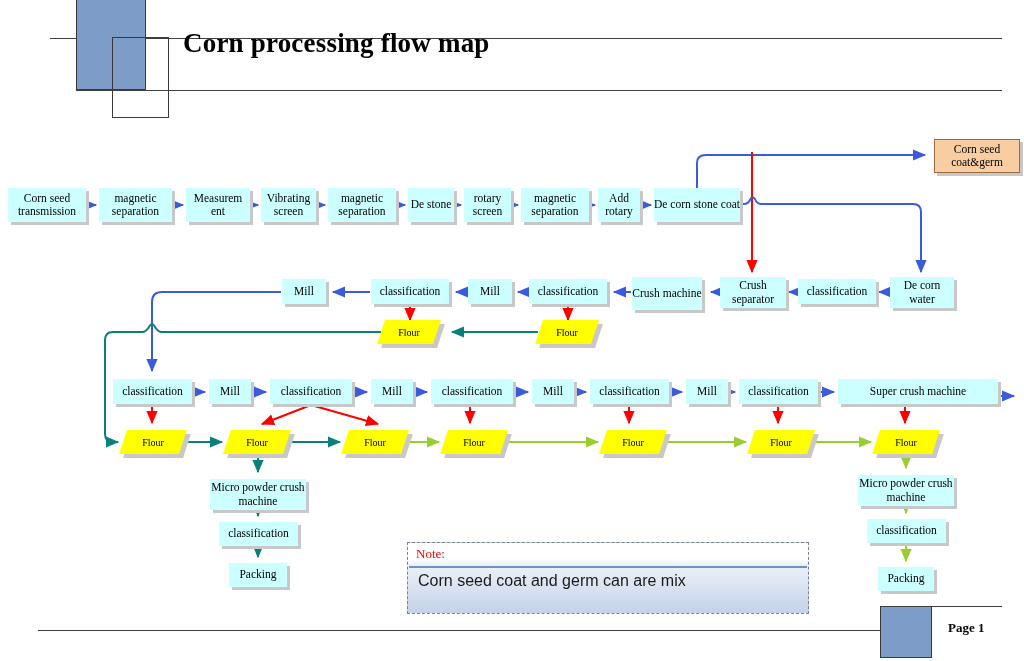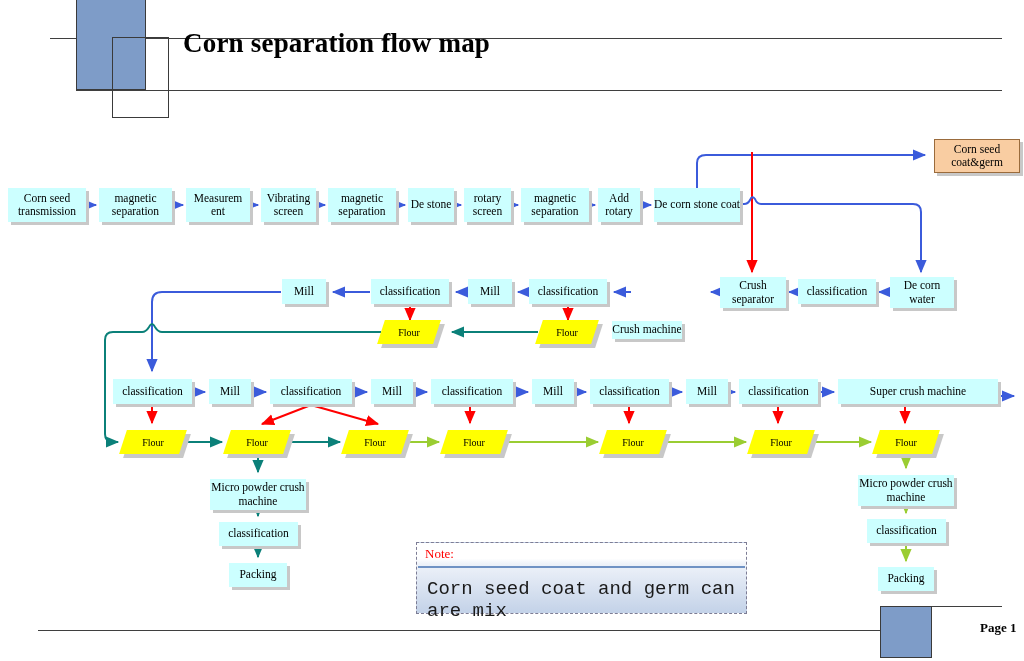--- a/index.html
+++ b/index.html
@@ -129,56 +129,54 @@
     left: 1px;
     right: 1px;
     top: 23px;
     height: 2px;
     background: #6f92c4;
   }
   .note-body {
     position: absolute;
     left: 10px;
     top: 29px;
-    font-family: Liberation Mono, monospace;
-    font-size: 19px;
+    font-family: Liberation Sans, sans-serif;
+    font-size: 16px;
     color: #1a1a1a;
-    margin-top: 6px;
   }
   
   .foot-line {
     position: absolute;
     background: #3f3f3f;
     height: 1px;
   }
   .foot-sq {
     position: absolute;
     background: #7e9cc8;
     border: 1px solid #3a3a3a;
     box-sizing: border-box;
   }
   .page-num {
     position: absolute;
     font-family: "Liberation Serif", serif;
     font-weight: bold;
     font-size: 13px;
     color: #000000;
-    margin-left: 32px;
   }
 </style>
 </head>
 <body>
 
 <div id="page">
 
   <div class="hdr-line" style="left:50px; top:38px; width:952px;"></div>
   <div class="hdr-line" style="left:76px; top:90px; width:926px;"></div>
   <div class="hdr-sq-fill" style="left:76px; top:-2px; width:70px; height:92px;"></div>
   <div class="hdr-sq-out" style="left:112px; top:37px; width:57px; height:81px;"></div>
-  <div class="title" style="left:183px; top:28px;">Corn separation flow map</div>
+  <div class="title" style="left:183px; top:28px;">Corn processing flow map</div>
 
   <svg id="wires" viewBox="0 0 1024 661" xmlns="http://www.w3.org/2000/svg">
     <defs>
       <marker id="ab" markerWidth="7" markerHeight="7" refX="6" refY="3.2" orient="auto">
         <path d="M0,0.4 L6.6,3.2 L0,6 z" fill="#3b5bdb"></path>
       </marker>
       <marker id="ar" markerWidth="7" markerHeight="7" refX="6" refY="3.2" orient="auto">
         <path d="M0,0.4 L6.6,3.2 L0,6 z" fill="#ff0000"></path>
       </marker>
       <marker id="at" markerWidth="7" markerHeight="7" refX="6" refY="3.2" orient="auto">
@@ -294,21 +292,21 @@
   <div class="node" style="left:464px; top:188px; width:47px; height:34px;">rotary screen</div>
   <div class="node" style="left:521px; top:188px; width:68px; height:34px;">magnetic separation</div>
   <div class="node" style="left:598px; top:188px; width:42px; height:34px;">Add rotary</div>
   <div class="node" style="left:654px; top:188px; width:86px; height:34px;">De corn stone coat</div>
   <div class="node orange" style="left:934px; top:139px; width:86px; height:34px;">Corn seed coat&amp;germ</div>
 
   <div class="node" style="left:282px; top:279px; width:44px; height:25px;">Mill</div>
   <div class="node" style="left:371px; top:279px; width:78px; height:25px;">classification</div>
   <div class="node" style="left:468px; top:279px; width:44px; height:25px;">Mill</div>
   <div class="node" style="left:529px; top:279px; width:78px; height:25px;">classification</div>
-  <div class="node" style="left:612px; top:277px; width:70px; height:18px;margin-top:44px;">Crush machine</div>
+  <div class="node" style="left:632px; top:277px; width:70px; height:33px;">Crush machine</div>
   <div class="node" style="left:720px; top:277px; width:66px; height:31px;">Crush separator</div>
   <div class="node" style="left:798px; top:279px; width:78px; height:25px;">classification</div>
   <div class="node" style="left:890px; top:277px; width:64px; height:31px;">De corn water</div>
 
   <div class="flour-wrap" style="left:381px; top:320px; width:56px; height:24px;">
     <div class="flour-shadow"></div>
     <div class="flour"></div>
     <div class="flour-label">Flour</div>
   </div>
   <div class="flour-wrap" style="left:539px; top:320px; width:56px; height:24px;">
@@ -365,21 +363,21 @@
   </div>
 
   <div class="node" style="left:210px; top:479px; width:96px; height:31px;">Micro powder crush machine</div>
   <div class="node" style="left:219px; top:522px; width:79px; height:24px;">classification</div>
   <div class="node" style="left:229px; top:563px; width:58px; height:24px;">Packing</div>
 
   <div class="node" style="left:858px; top:475px; width:96px; height:31px;">Micro powder crush machine</div>
   <div class="node" style="left:867px; top:519px; width:79px; height:24px;">classification</div>
   <div class="node" style="left:878px; top:567px; width:56px; height:24px;">Packing</div>
 
-  <div class="note-box" style="left:416px; top:542px; width:331px; height:72px;">
+  <div class="note-box" style="left:407px; top:542px; width:402px; height:72px;">
     <div class="note-title">Note:</div>
     <div class="note-rule"></div>
     <div class="note-body">Corn seed coat and germ can are mix</div>
   </div>
 
   <div class="foot-line" style="left:38px; top:630px; width:845px;"></div>
   <div class="foot-line" style="left:880px; top:606px; width:122px;"></div>
   <div class="foot-sq" style="left:880px; top:606px; width:52px; height:52px;"></div>
   <div class="page-num" style="left:948px; top:620px;">Page 1</div>
 

